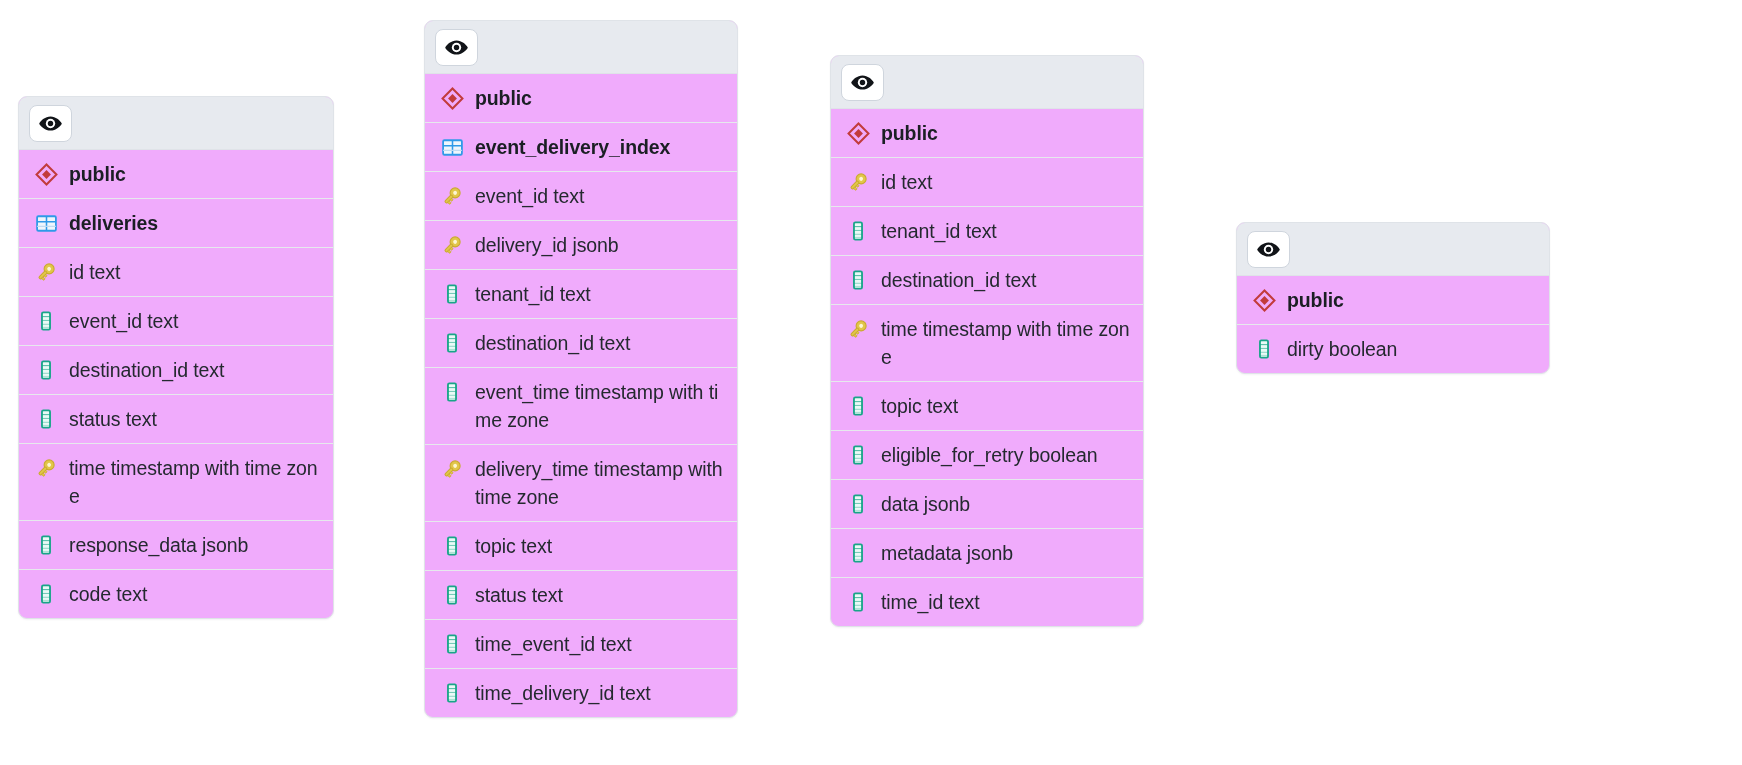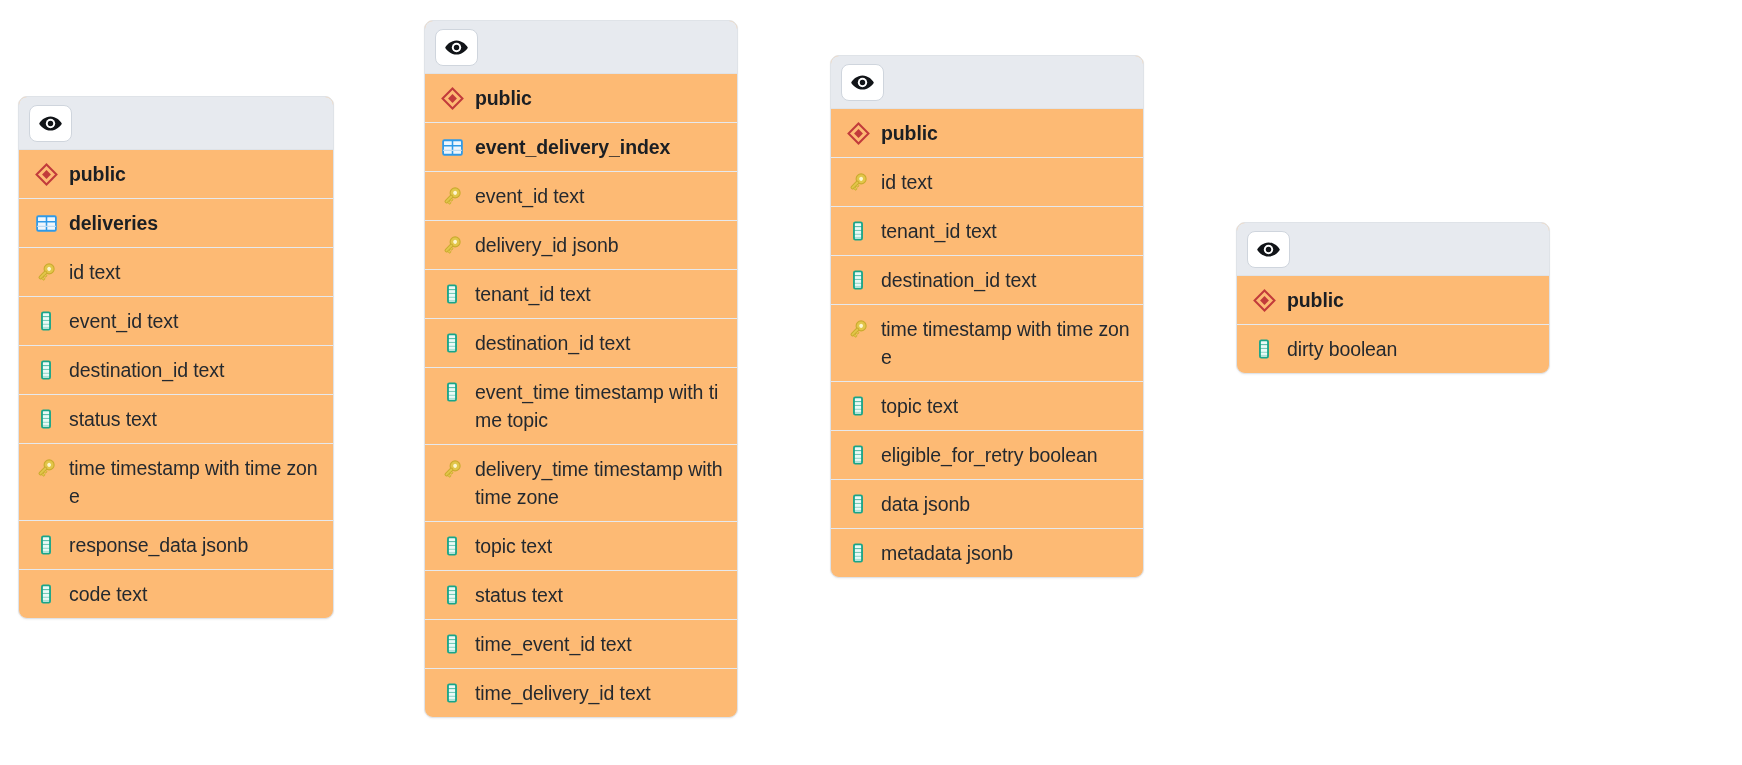--- a/index.html
+++ b/index.html
@@ -18,21 +18,21 @@
     position: relative;
     width: 1742px;
     height: 765px;
     background: #ffffff;
     overflow: hidden;
   }
 
   
   .tbl-card {
     position: absolute;
-    background: #fdba74;
+    background: #f0abfc;
     border: 1px solid #dfe3e8;
     border-radius: 9px;
     box-shadow: 0 1px 2px rgba(16,24,40,0.05);
     overflow: hidden;
   }
   .tbl-header {
     background: #e7eaef;
     border-bottom: 1px solid #dfe3e8;
     height: 53px;
     display: flex;
@@ -302,21 +302,21 @@
         <div class="row">
           <span class="row-icon">
             <svg width="22" height="22" viewBox="0 0 24 24" aria-hidden="true">
               <rect x="7.6" y="2.6" width="8.8" height="18.8" rx="1.5" fill="#e9faf6" stroke="#19a589" stroke-width="2.0"></rect>
               <line x1="7.6" y1="7.2" x2="16.4" y2="7.2" stroke="#19a589" stroke-width="1.15" opacity="0.72"></line>
               <line x1="7.6" y1="11.4" x2="16.4" y2="11.4" stroke="#19a589" stroke-width="1.15" opacity="0.55"></line>
               <line x1="7.6" y1="15.6" x2="16.4" y2="15.6" stroke="#19a589" stroke-width="1.15" opacity="0.42"></line>
               <line x1="7.6" y1="19.0" x2="16.4" y2="19.0" stroke="#19a589" stroke-width="1.15" opacity="0.3"></line>
             </svg>
           </span>
-          <span class="row-label">event_time timestamp with time topic</span>
+          <span class="row-label">event_time timestamp with time zone</span>
         </div>
         <div class="row">
           <span class="row-icon">
             <svg width="24" height="24" viewBox="0 0 24 24" aria-hidden="true">
               <g transform="rotate(-45 12 12)">
                 <circle cx="16.4" cy="12" r="5.0" fill="#e2c64a" stroke="#c9ab2e" stroke-width="1.1"></circle>
                 <circle cx="16.4" cy="12" r="1.9" fill="#fdf6d2"></circle>
                 <rect x="3.0" y="10.5" width="9.4" height="3.0" rx="1.1" fill="#e2c64a" stroke="#c9ab2e" stroke-width="1.0"></rect>
                 <rect x="4.4" y="13.2" width="2.1" height="3.1" rx="0.7" fill="#e2c64a" stroke="#c9ab2e" stroke-width="0.9"></rect>
                 <rect x="8.0" y="13.2" width="2.1" height="2.3" rx="0.7" fill="#e2c64a" stroke="#c9ab2e" stroke-width="0.9"></rect>
@@ -488,20 +488,32 @@
             <svg width="22" height="22" viewBox="0 0 24 24" aria-hidden="true">
               <rect x="7.6" y="2.6" width="8.8" height="18.8" rx="1.5" fill="#e9faf6" stroke="#19a589" stroke-width="2.0"></rect>
               <line x1="7.6" y1="7.2" x2="16.4" y2="7.2" stroke="#19a589" stroke-width="1.15" opacity="0.72"></line>
               <line x1="7.6" y1="11.4" x2="16.4" y2="11.4" stroke="#19a589" stroke-width="1.15" opacity="0.55"></line>
               <line x1="7.6" y1="15.6" x2="16.4" y2="15.6" stroke="#19a589" stroke-width="1.15" opacity="0.42"></line>
               <line x1="7.6" y1="19.0" x2="16.4" y2="19.0" stroke="#19a589" stroke-width="1.15" opacity="0.3"></line>
             </svg>
           </span>
           <span class="row-label">metadata jsonb</span>
         </div>
+        <div class="row">
+          <span class="row-icon">
+            <svg width="22" height="22" viewBox="0 0 24 24" aria-hidden="true">
+              <rect x="7.6" y="2.6" width="8.8" height="18.8" rx="1.5" fill="#e9faf6" stroke="#19a589" stroke-width="2.0"></rect>
+              <line x1="7.6" y1="7.2" x2="16.4" y2="7.2" stroke="#19a589" stroke-width="1.15" opacity="0.72"></line>
+              <line x1="7.6" y1="11.4" x2="16.4" y2="11.4" stroke="#19a589" stroke-width="1.15" opacity="0.55"></line>
+              <line x1="7.6" y1="15.6" x2="16.4" y2="15.6" stroke="#19a589" stroke-width="1.15" opacity="0.42"></line>
+              <line x1="7.6" y1="19.0" x2="16.4" y2="19.0" stroke="#19a589" stroke-width="1.15" opacity="0.3"></line>
+            </svg>
+          </span>
+          <span class="row-label">time_id text</span>
+        </div>
       </div>
     </div>
     <div class="tbl-card" style="left: 1236px; top: 222px; width: 314px;">
       <div class="tbl-header">
         <div class="eye-btn">
           <svg width="25" height="25" viewBox="0 0 24 24" aria-hidden="true">
             <path d="M12 5.2C6.9 5.2 2.9 9.1 1.4 11.4c-.3.4-.3.9 0 1.3C2.9 15 6.9 18.8 12 18.8s9.1-3.8 10.6-6.1c.3-.4.3-.9 0-1.3C21.1 9.1 17.1 5.2 12 5.2z" fill="#111418"></path>
             <circle cx="12" cy="12" r="4.5" fill="#ffffff"></circle>
             <circle cx="12" cy="12" r="2.6" fill="#111418"></circle>
           </svg>

